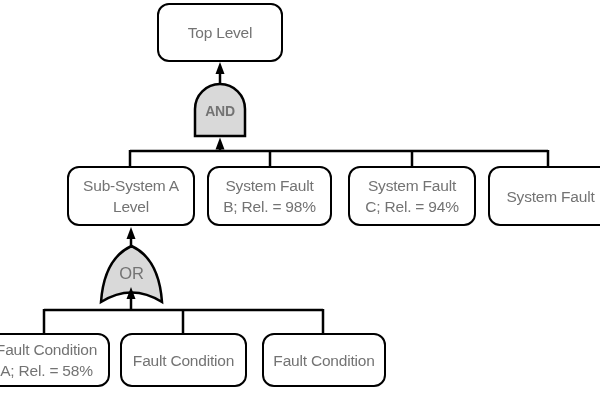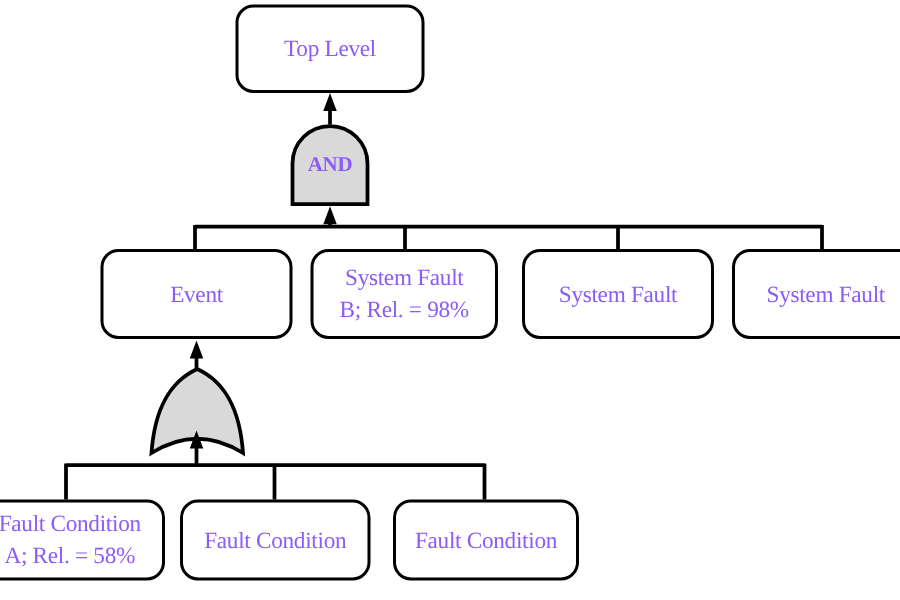--- a/index.html
+++ b/index.html
@@ -2,22 +2,22 @@
 <html><head>
 <meta charset="utf-8">
 <style>
   html, body { margin: 0; padding: 0; background: #ffffff; }
   #canvas {
     position: relative;
     width: 600px;
     height: 400px;
     background: #ffffff;
     overflow: hidden;
-    font-family: Liberation Serif, serif;
-    color: #8b5cf6;
+    font-family: Liberation Sans, sans-serif;
+    color: #737373;
   }
   #wires {
     position: absolute;
     left: 0; top: 0;
     width: 600px; height: 400px;
   }
   .node {
     position: absolute;
     box-sizing: border-box;
     background: #ffffff;
@@ -84,44 +84,47 @@
     <polygon points="131,287 126.5,299 135.5,299" fill="#000000"></polygon>
 
     <path d="M44,310 H323 M44,309 V333 M183,309 V333 M323,309 V333" fill="none" stroke="#000000" stroke-width="2.5"></path>
   </svg>
 
   <div class="node" id="node-top-event">
     <span>Top Level</span>
   </div>
 
   <div class="node" id="node-subsystem-a">
-    <span>Event</span>
+    <span>Sub-System A</span>
+    <span>Level</span>
   </div>
 
   <div class="node" id="node-system-fault-b">
     <span>System Fault</span>
     <span>B; Rel. = 98%</span>
   </div>
 
   <div class="node" id="node-system-fault-c">
     <span>System Fault</span>
+    <span>C; Rel. = 94%</span>
   </div>
 
   <div class="node" id="node-system-fault-d">
     <span>System Fault</span>
   </div>
 
   <div class="node" id="node-fault-cond-a">
     <span>Fault Condition</span>
     <span>A; Rel. = 58%</span>
   </div>
 
   <div class="node" id="node-fault-cond-b">
     <span>Fault Condition</span>
   </div>
 
   <div class="node" id="node-fault-cond-c">
     <span>Fault Condition</span>
   </div>
 
   <div class="gate-label and" id="and-gate-label">AND</div>
+  <div class="gate-label or" id="or-gate-label">OR</div>
 
 </div>
 
 </body></html>

